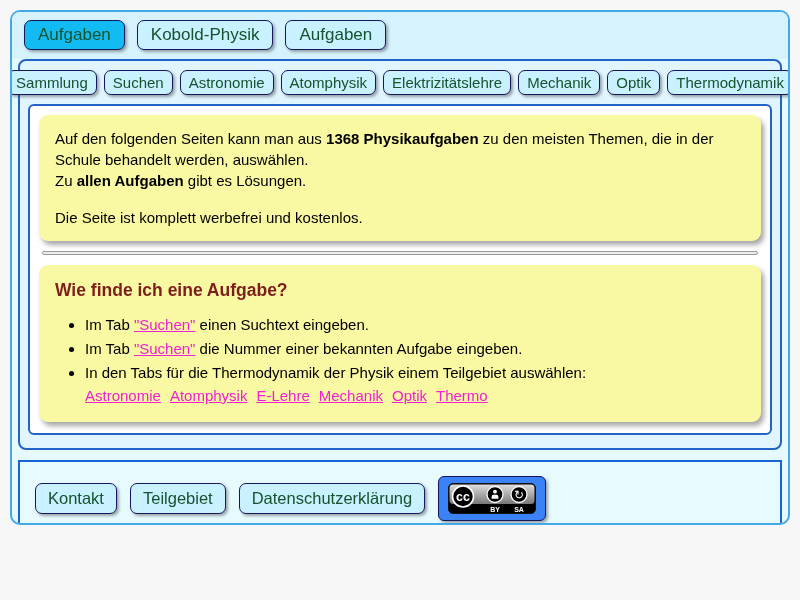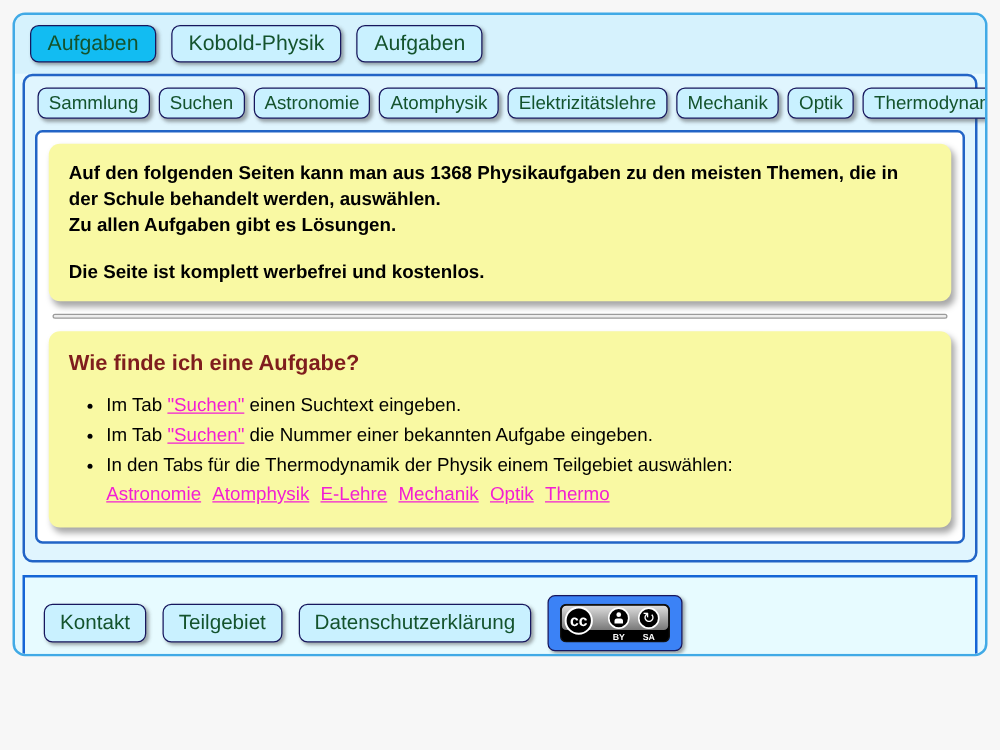--- a/index.html
+++ b/index.html
@@ -5,21 +5,21 @@
   html,body { margin:0; padding:0; background:#f7f7f7; font-family:"Liberation Sans", sans-serif; }
   .outer {
     margin:10px; height:515px; box-sizing:border-box;
     border:2px solid #41aae6; border-radius:10px; background:#e6f9ff;
     overflow:hidden;
   }
   
   .tabstrip1 {
     display:flex; gap:12px; padding:8px 12px 9px; background:#d6f2fd;
   }
-  .tabstrip2 { display:flex; gap:7px; padding:9px 10px; white-space:nowrap; }
+  .tabstrip2 { display:flex; gap:7px; padding:9px 10px; white-space:nowrap;justify-content:center; }
   button.tab {
     font-family:inherit; cursor:pointer;
     background:#c9f1ff; color:#14532d;
     border:1.6px solid #17175e; border-radius:7px;
     box-shadow:2px 2px 3px rgba(60,60,60,.45);
     white-space:nowrap;
   }
   .tab1 { font-size:17px; padding:4px 13px; }
   .tab2 { font-size:15px; padding:3px 8px; background:#12bcf2; color:#0d1c8e; }
   .tab1.active { background:#12bcf2; }
@@ -32,21 +32,21 @@
   .whitebox {
     margin:0 8px 8px; height:331px; box-sizing:border-box;
     background:#ffffff; border:2px solid #2264c6; border-radius:6px;
     padding:9px; overflow:hidden;
   }
   .ybox {
     background:#f9f9a3; border-radius:9px;
     box-shadow:3px 4px 5px #a8a8a8;
     padding:13px 16px; font-size:15px; line-height:21px; color:#000;
   }
-  .ybox p { margin:0;font-weight:bold; }
+  .ybox p { margin:0; }
   .ybox p.spaced { margin-top:16px; }
   hr.divider {
     height:2px; border:1px solid #9a9a9a; border-radius:2px;
     background:#ededed; margin:10px 3px;
   }
   .box2 h2 { margin:2px 0 13px; font-size:17.5px; color:#7f1d1d; }
   .box2 ul { margin:0; padding-left:30px; }
   .box2 li { margin:2px 0; line-height:22px; }
   a.maglink { color:#f21fd3; text-decoration:underline; cursor:pointer; }
   .linkrow { margin-top:1px; }

